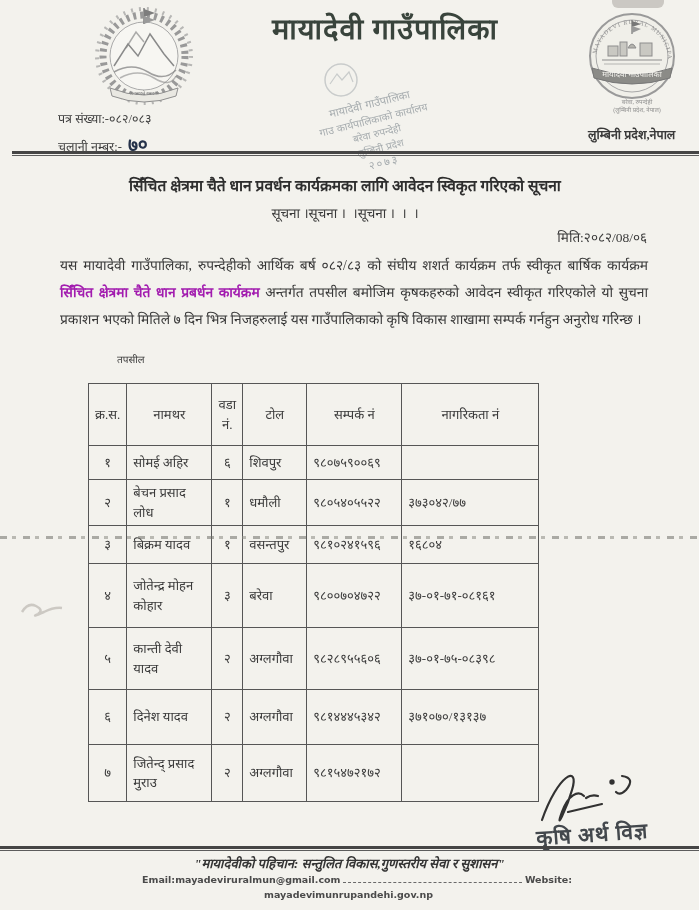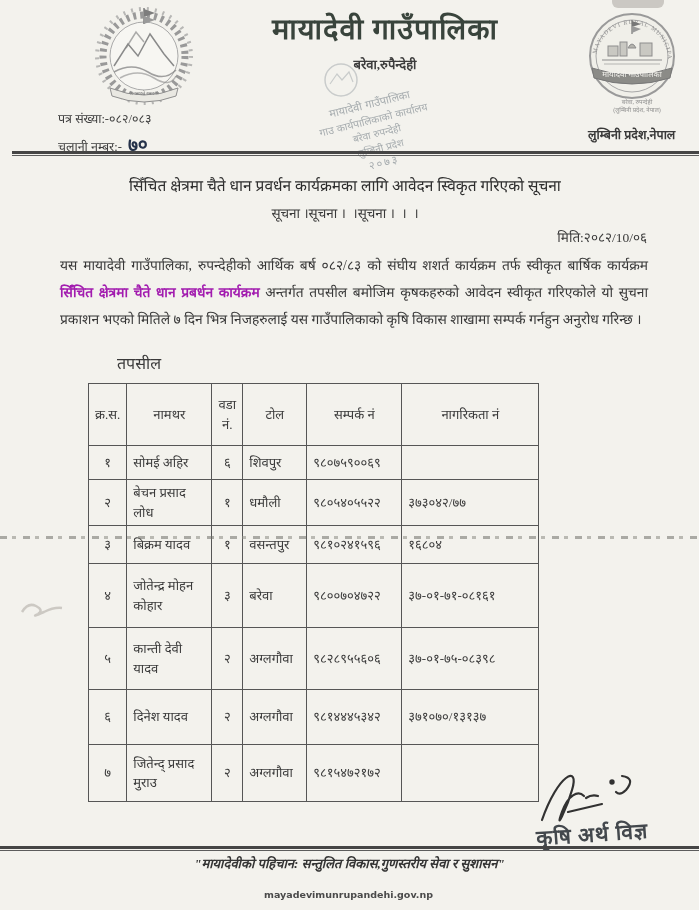--- a/index.html
+++ b/index.html
@@ -40,29 +40,29 @@
     pointer-events:none;
   }
   .stamp div{line-height:1.45;}
   .stamp .s1{font-size:11px;}
   .stamp .s2{font-size:10.5px;}
   .stamp .s3{font-size:10px;}
   .stamp .s4{font-size:10px;}
   .stamp .s5{font-size:11px;letter-spacing:2px;}
   .stamp-emblem{position:absolute;left:318px;top:60px;opacity:.55;}
   
-  .subject{position:absolute;left:40px;top:174px;width:610px;text-align:center;font-size:15.5px;font-weight:normal;color:#2e2e2e;}
+  .subject{position:absolute;left:40px;top:174px;width:610px;text-align:center;font-size:15.5px;font-weight:bold;color:#2e2e2e;}
   .suchana{position:absolute;left:40px;top:204px;width:610px;text-align:center;font-size:13.5px;color:#3a3a3a;white-space:pre;}
   .date-line{position:absolute;right:52px;top:228px;font-size:13.5px;color:#3a3a3a;}
   .body-par{
     position:absolute;left:60px;top:252px;width:588px;
     font-size:13.8px;line-height:1.96;text-align:justify;color:#383838;
   }
   .body-par b{color:#a21caf;}
-  .tapasil{position:absolute;left:117px;top:352px;font-size:16px;color:#3a3a3a;}
+  .tapasil{position:absolute;left:117px;top:352px;font-size:10px;color:#3a3a3a;}
   
   .data-table{
     position:absolute;left:88px;top:383px;
     border-collapse:collapse;table-layout:fixed;
     font-size:13px;color:#3b3b3b;
   }
   .data-table td,.data-table th{
     border:1px solid #565656;
     padding:2px 6px;vertical-align:middle;
     font-weight:normal;line-height:1.5;
@@ -144,21 +144,20 @@
     <path d="M8 56 Q48 70 88 56 L86 66 Q48 78 10 66 Z" fill="#8b8b87" stroke="#777" stroke-width="1"></path>
     <text x="48" y="65" text-anchor="middle" font-size="8" fill="#f4f3ee">मायादेवी गाउँपालिका</text>
   </svg>
   <div class="seal-subtext">
     <div>बरेवा, रुपन्देही</div>
     <div>(लुम्बिनी प्रदेश, नेपाल)</div>
   </div>
 
   <div class="title-block">
     <div class="title-1">मायादेवी गाउँपालिका</div>
-    <div class="title-3">बरेवा,रुपैन्देही</div>
   </div>
 
   <svg class="stamp-emblem" width="46" height="40" viewBox="0 0 46 40">
     <circle cx="23" cy="20" r="16" fill="none" stroke="#a7adb0" stroke-width="1.5"></circle>
     <path d="M12 24 L19 14 L24 20 L31 12 L35 22" fill="none" stroke="#a7adb0" stroke-width="1.2"></path>
   </svg>
   <div class="stamp">
     <div class="s1">मायादेवी गाउँपालिका</div>
     <div class="s2">गाउ कार्यपालिकाको कार्यालय</div>
     <div class="s3">बरेवा रुपन्देही</div>
@@ -175,21 +174,21 @@
 
   <div class="province-label">लुम्बिनी प्रदेश,नेपाल</div>
 
   <div class="rule rule-top">
       <div class="bar1"></div>
       <div class="bar2"></div>
     </div>
 
   <div class="subject">सिँचित क्षेत्रमा चैते धान प्रवर्धन कार्यक्रमका लागि आवेदन स्विकृत गरिएको सूचना</div>
   <div class="suchana">सूचना ।सूचना ।  ।सूचना ।  ।  ।</div>
-  <div class="date-line">मिति:२०८२/10/०६</div>
+  <div class="date-line">मिति:२०८२/08/०६</div>
 
   <div class="body-par">
     <span>यस मायादेवी गाउँपालिका, रुपन्देहीको आर्थिक बर्ष ०८२/८३ को संघीय शशर्त कार्यक्रम तर्फ स्वीकृत बार्षिक कार्यक्रम </span><b>सिँचित क्षेत्रमा चैते धान प्रबर्धन कार्यक्रम</b><span> अन्तर्गत तपसील बमोजिम कृषकहरुको आवेदन स्वीकृत गरिएकोले यो सुचना प्रकाशन भएको मितिले ७ दिन भित्र निजहरुलाई यस गाउँपालिकाको कृषि विकास शाखामा सम्पर्क गर्नहुन अनुरोध गरिन्छ ।</span>
   </div>
 
   <div class="tapasil">तपसील</div>
 
   <table class="data-table">
     <colgroup>
       <col style="width:34px">
@@ -282,15 +281,21 @@
       <path d="M94 8 q14 2 4 14 q-6 6 -10 2"></path>
     </g>
   </svg>
   <div class="sig-designation">कृषि अर्थ विज्ञ</div>
 
   <div class="rule rule-bottom">
       <div class="bar1"></div>
       <div class="bar2"></div>
     </div>
   <div class="slogan">"मायादेवीको पहिचान: सन्तुलित विकास,गुणस्तरीय सेवा र सुशासन"</div>
+  <div class="contact-row">
+    <span>Email:</span>
+    <span>mayadeviruralmun@gmail.com</span>
+    <span class="contact-dashes"></span>
+    <span>Website:</span>
+  </div>
   <div class="website-url">mayadevimunrupandehi.gov.np</div>
 
 </div>
 
 </body></html>

